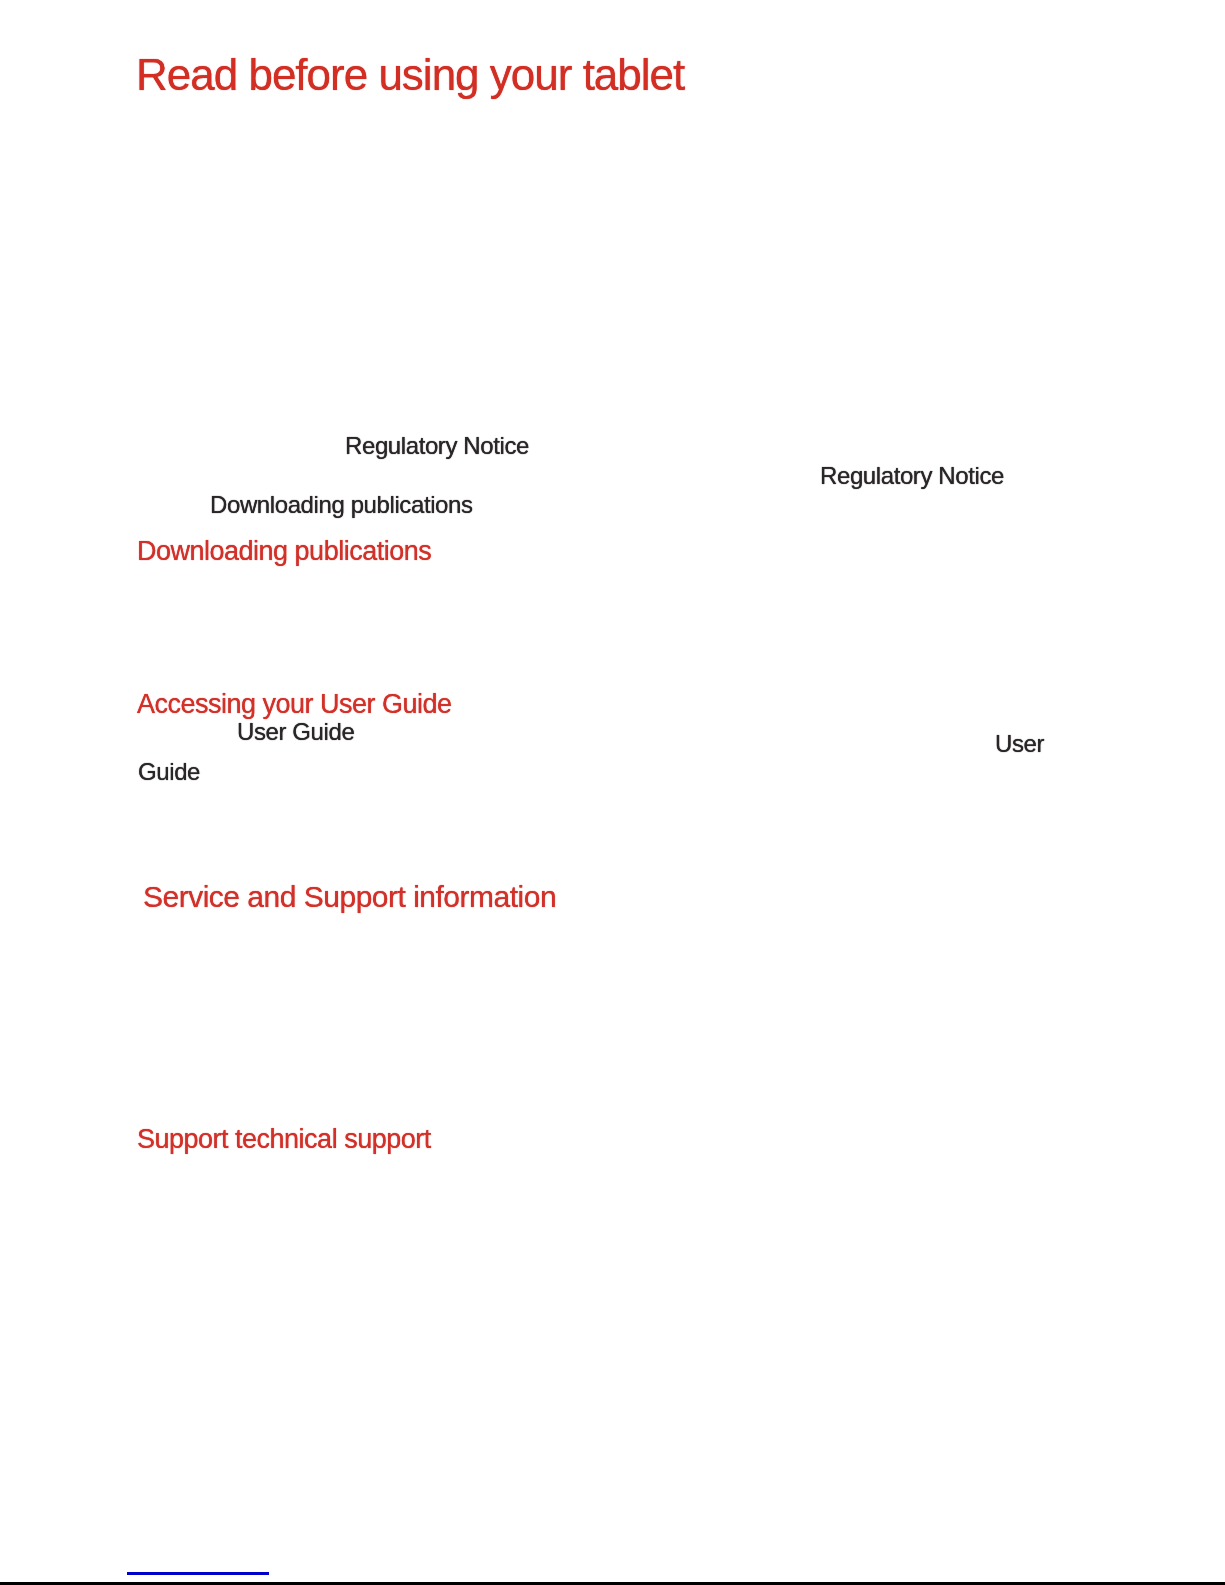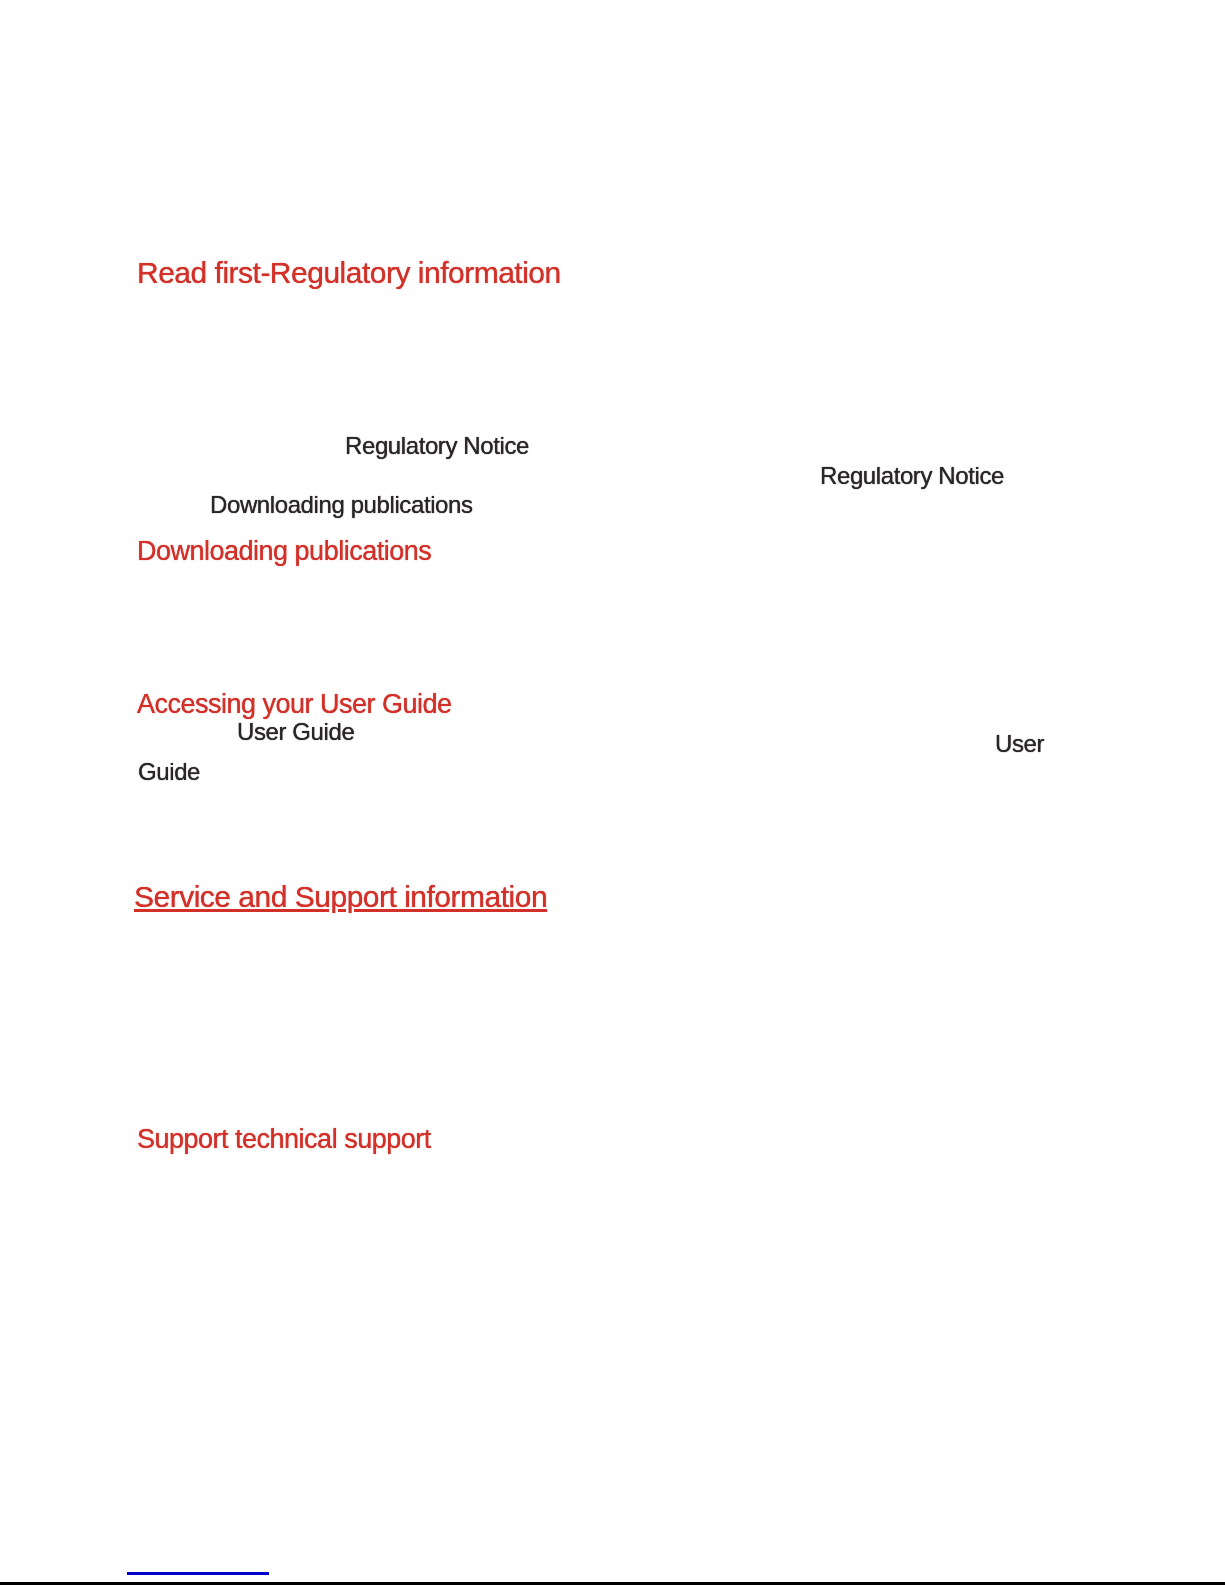--- a/index.html
+++ b/index.html
@@ -51,40 +51,40 @@
     position: absolute;
     height: 3px;
     background: #000000;
   }
 </style>
 </head>
 <body>
 
 <div class="page">
 
+  <div class="abs doc-title" style="left:136px; top:53px;">Read before using your tablet</div>
 
-  <div class="abs h-red-lg" style="left:137px; top:258px;">Read first-Regulatory information</div>
 
   <div class="abs body-frag" style="left:345px; top:434px;">Regulatory Notice</div>
 
   <div class="abs body-frag" style="left:820px; top:464px;">Regulatory Notice</div>
 
   <div class="abs body-frag" style="left:210px; top:493px;">Downloading publications</div>
 
   <div class="abs h-red-md" style="left:137px; top:538px;">Downloading publications</div>
 
   <div class="abs h-red-md" style="left:137px; top:691px;">Accessing your User Guide</div>
 
   <div class="abs body-frag" style="left:190px; top:720px;margin-left:47px;">User Guide</div>
 
   <div class="abs body-frag" style="left:995px; top:732px;">User</div>
 
   <div class="abs body-frag" style="left:138px; top:760px;">Guide</div>
 
-  <div class="abs h-red-lg" style="left:134px; top:882px;text-decoration:underline;">Service and Support information</div>
+  <div class="abs h-red-lg" style="left:143px; top:882px;">Service and Support information</div>
 
   <div class="abs h-red-md" style="left:137px; top:1126px;">Support technical support</div>
 
 
   <div class="link-underline" style="left:127px; top:1572px; width:142px;"></div>
 
   <div class="bottom-border" style="left:0px; top:1582px; width:1225px;"></div>
 
 </div>
 

